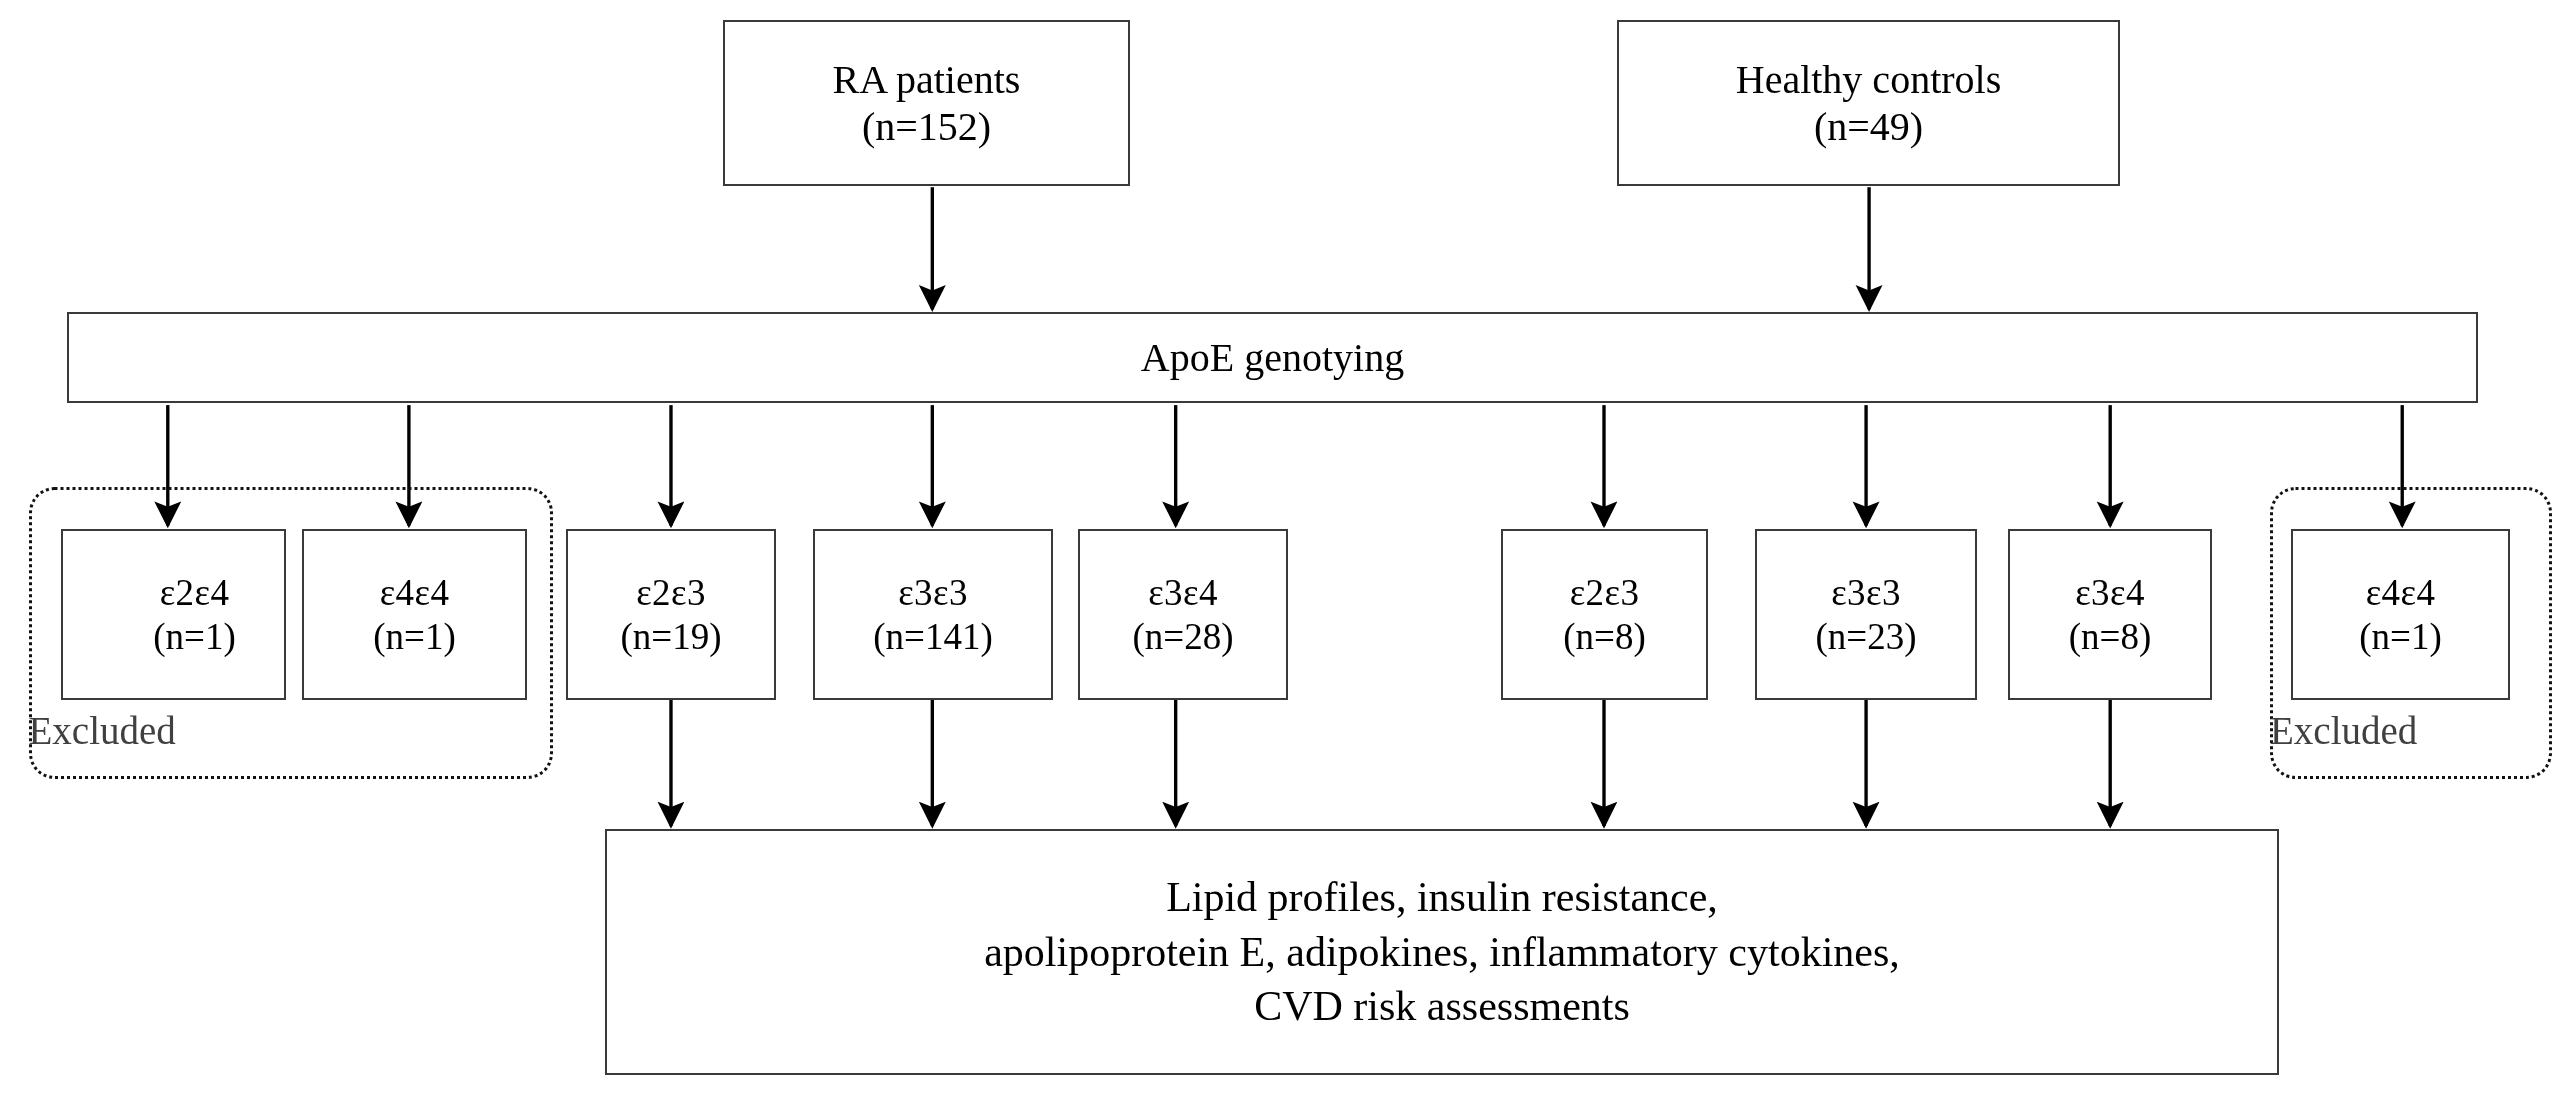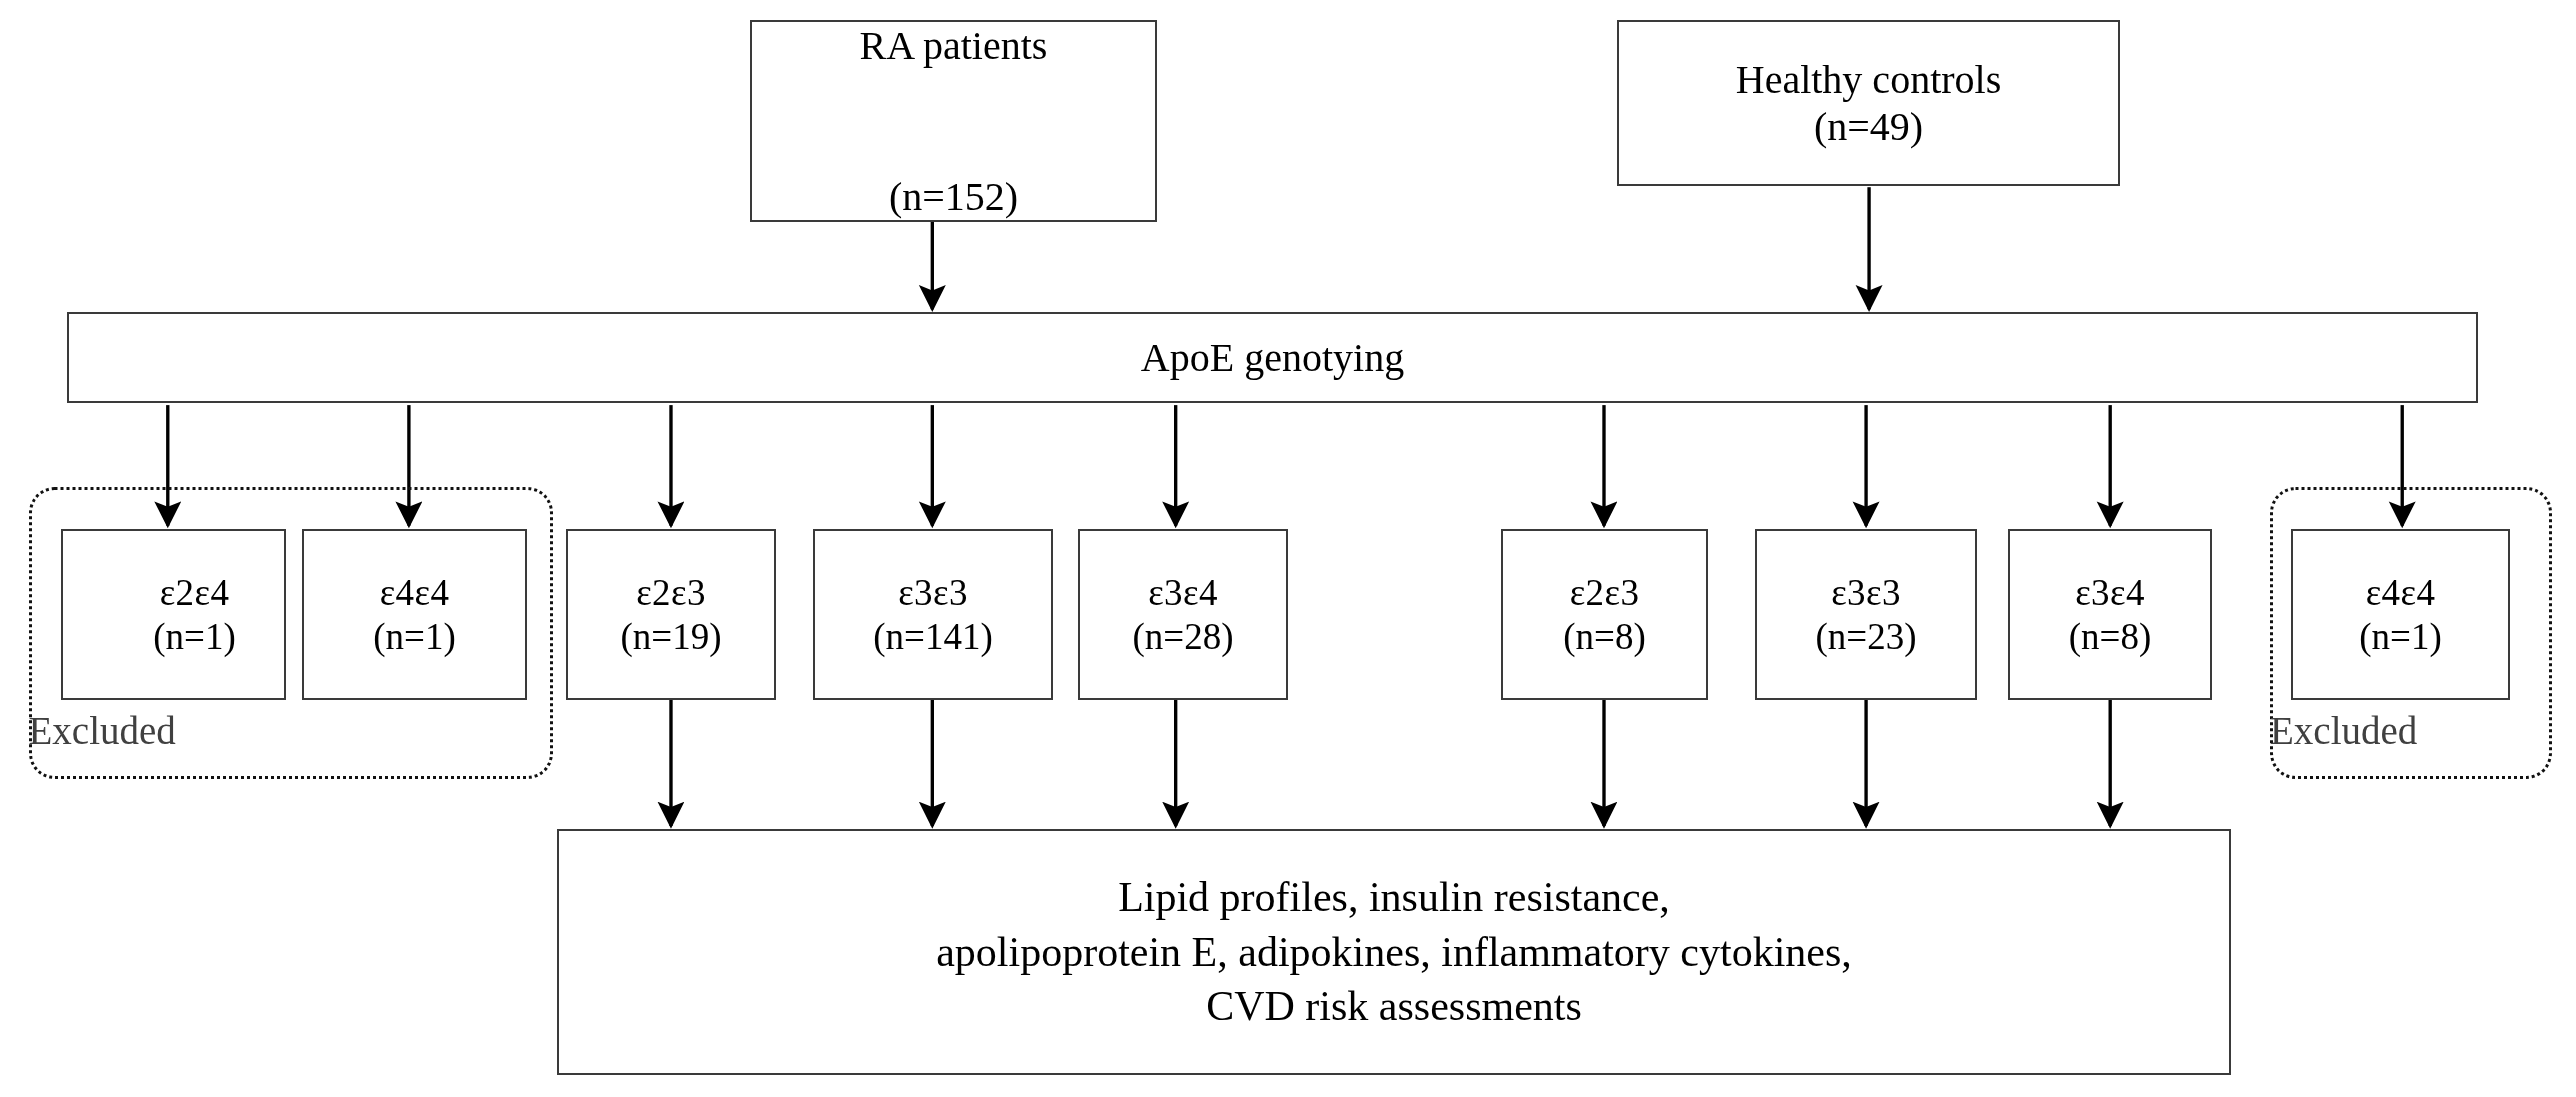--- a/index.html
+++ b/index.html
@@ -41,20 +41,21 @@
   .geno-node {
     font-size: 37px;
     border-width: 2.2px;
   }
   .geno-node .ln.code {
     letter-spacing: 0.4px;
   }
   .outcome-node {
     font-size: 42px;
     line-height: 1.30;
+    margin-left: 48px;
   }
   .excluded-wrap {
     position: absolute;
     box-sizing: border-box;
     border: 3px dotted #111111;
     border-radius: 25.5px;
     background: transparent;
   }
   .excluded-label {
     position: absolute;
@@ -103,21 +104,21 @@
       <line x1="1570" y1="934" x2="1570" y2="1103"></line>
       <line x1="2142" y1="934" x2="2142" y2="1103"></line>
       <line x1="2492" y1="934" x2="2492" y2="1103"></line>
       <line x1="2818" y1="934" x2="2818" y2="1103"></line>
     </g>
   </svg>
 
   <div class="excluded-wrap" style="left:28.5px; top:487px; width:524px; height:292px;"></div>
   <div class="excluded-wrap" style="left:2270px; top:487px; width:282px; height:292px;"></div>
 
-  <div class="node top-node" style="left:750px; top:20px; width:407px; height:202px;justify-content:space-between;">
+  <div class="node top-node" style="left:723px; top:20px; width:407px; height:166px;">
     <span class="ln">RA patients</span>
     <span class="ln">(n=152)</span>
   </div>
 
   <div class="node top-node" style="left:1617px; top:20px; width:503px; height:166px;">
     <span class="ln">Healthy controls</span>
     <span class="ln">(n=49)</span>
   </div>
 
   <div class="node bar-node" style="left:67px; top:312px; width:2411px; height:91px;">

